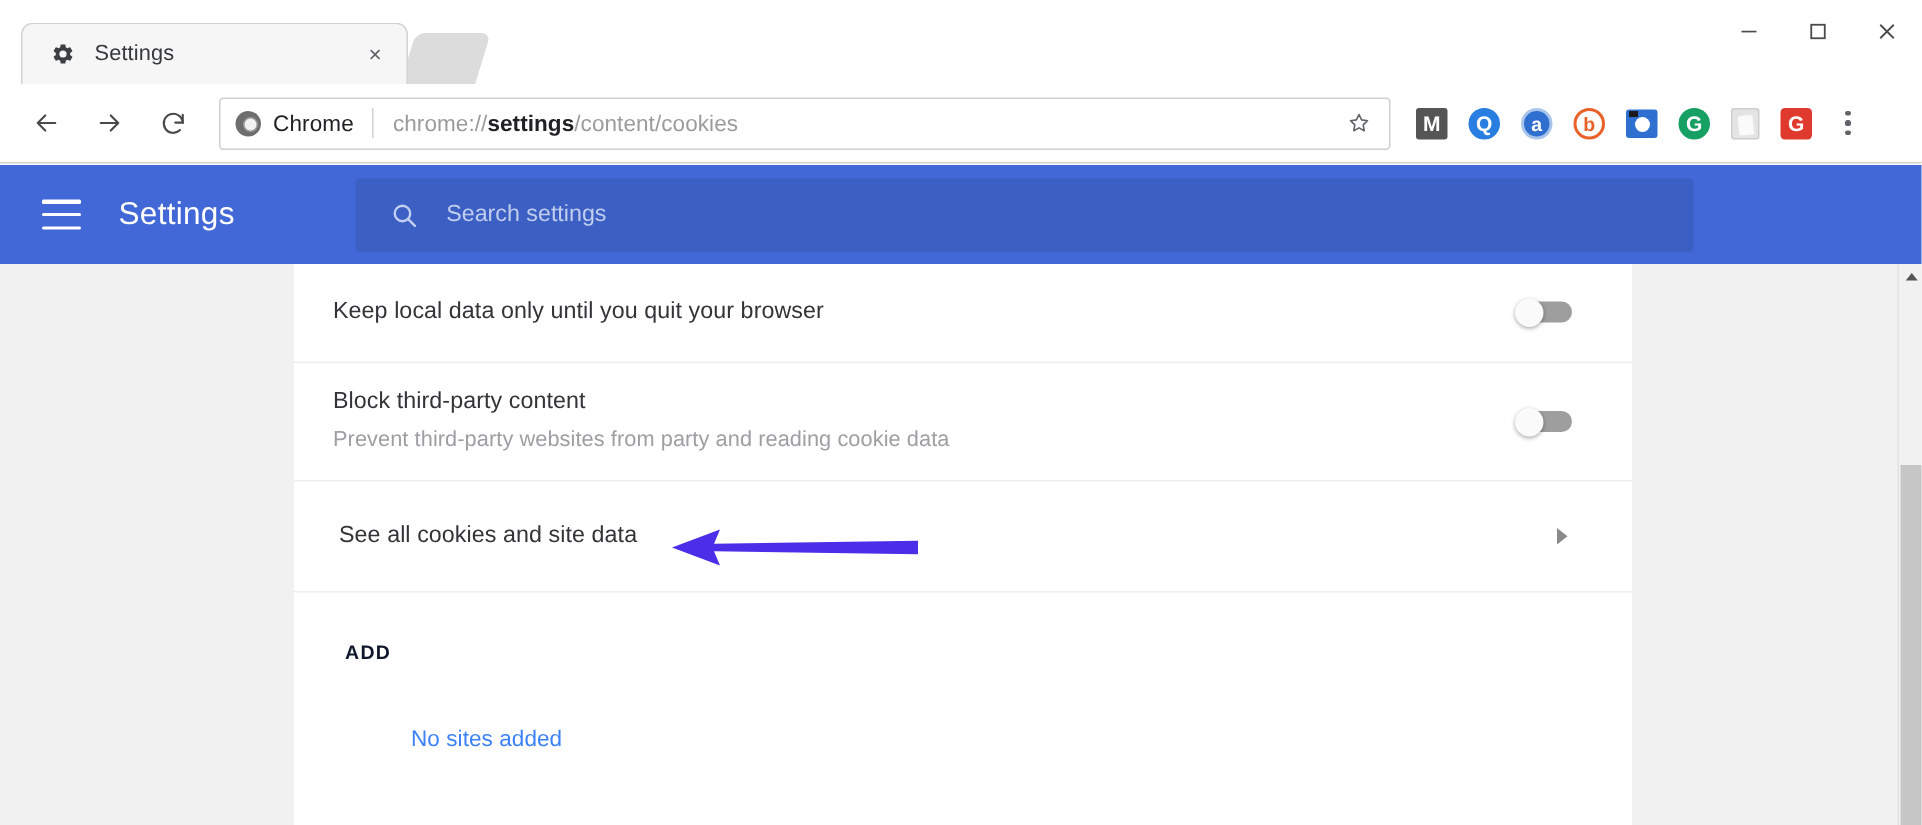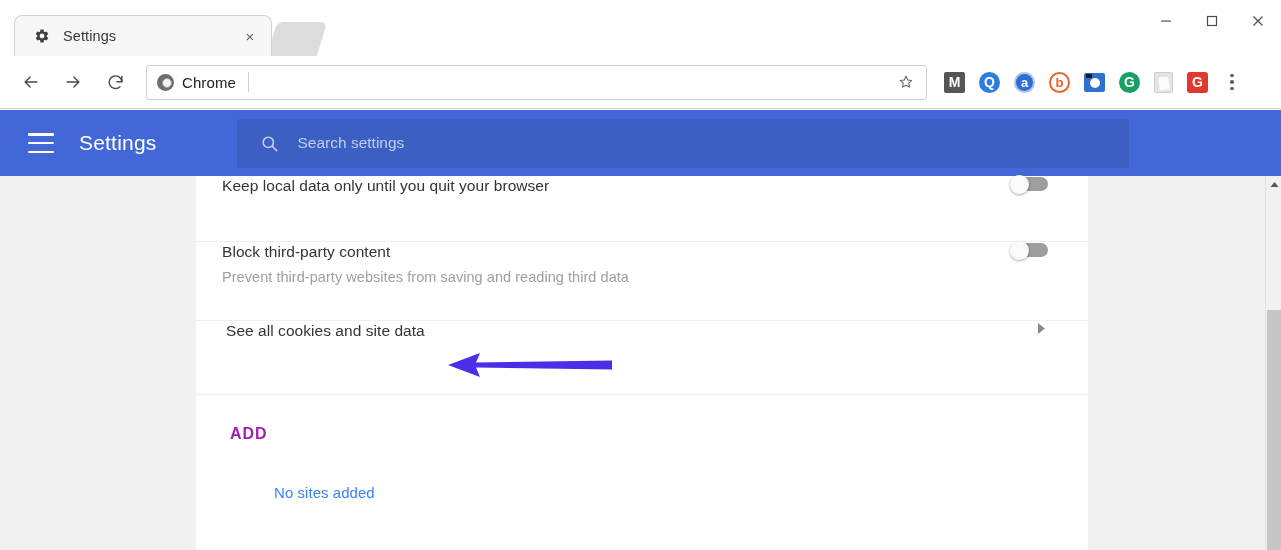--- a/index.html
+++ b/index.html
@@ -246,21 +246,21 @@
     background: #f1f1f1;
   }
   .card {
     position: absolute; left: 196px; top: 0;
     width: 892px; min-height: 374px;
     background: #ffffff;
   }
   .row {
     position: relative;
     padding: 0 40px 0 26px;
-    display: flex; 
+    display: flex; align-items: center;
     border-bottom: 1px solid #eeeeee;
     cursor: pointer;
   }
   .row-tall { height: 66px; }
   .row-two { height: 79px; }
   .row-link { height: 73px; border-bottom: none; padding-left: 30px; }
   .row-texts { flex: 1; min-width: 0; }
   .row-title {
     font-size: 15.5px; color: #333438;
     letter-spacing: .05px; line-height: 1.35;
@@ -302,21 +302,21 @@
     height: 64px;
     padding: 0 26px 0 26px;
     display: flex; align-items: center;
   }
   .block-label {
     flex: 1;
     font-size: 15px; font-weight: 700; color: #5b5e62;
     letter-spacing: .15px;
   }
   .add-btn {
-    font-size: 16px; font-weight: 700; color: #a21caf;
+    font-size: 13px; font-weight: 700; color: #0f172a;
     letter-spacing: .9px; cursor: pointer;
     padding: 6px 8px; border-radius: 3px;
     background: transparent; border: none;
     font-family: "Liberation Sans", sans-serif;
   }
   .empty-note {
     padding: 18px 4px 0 78px;
     font-size: 15px; color: #3b82f6; letter-spacing: .05px;
   }
 
@@ -401,20 +401,21 @@
       <path d="M20 4.5V11h-6.3"></path>
     </svg>
   </div>
 
   <div class="omnibox">
     <span class="chrome-chip">
       <span class="chrome-logo"></span>
       <span class="chrome-label">Chrome</span>
     </span>
     <span class="chip-divider"></span>
+    <span class="url-text"><span>chrome://</span><b>settings</b><span>/content/cookies</span></span>
     <span class="star-btn">
       <svg width="16" height="16" viewBox="0 0 24 24" fill="none" stroke="currentColor" stroke-width="1.6" stroke-linejoin="round">
         <path d="M12 3.5l2.6 5.4 5.9.8-4.3 4.1 1 5.9-5.2-2.8-5.2 2.8 1-5.9L3.5 9.7l5.9-.8z"></path>
       </svg>
     </span>
   </div>
 
   <div class="ext-bar">
     <span class="ext ext-m">M</span>
     <span class="ext ext-q">Q</span>
@@ -460,21 +461,21 @@
       </div>
       <div class="toggle">
         <span class="toggle-track"></span>
         <span class="toggle-knob"></span>
       </div>
     </div>
 
     <div class="row row-two">
       <div class="row-texts">
         <div class="row-title">Block third-party content</div>
-        <div class="row-sub">Prevent third-party websites from saving and reading third data</div>
+        <div class="row-sub">Prevent third-party websites from party and reading cookie data</div>
       </div>
       <div class="toggle">
         <span class="toggle-track"></span>
         <span class="toggle-knob"></span>
       </div>
     </div>
 
     <div class="row row-link">
       <div class="row-texts">
         <div class="row-title">See all cookies and site data</div>

